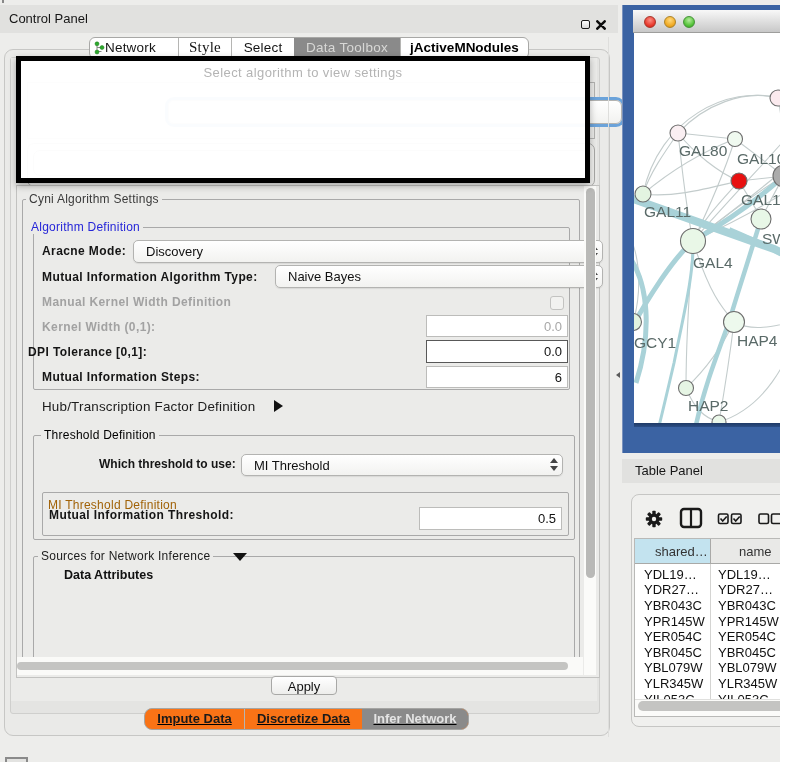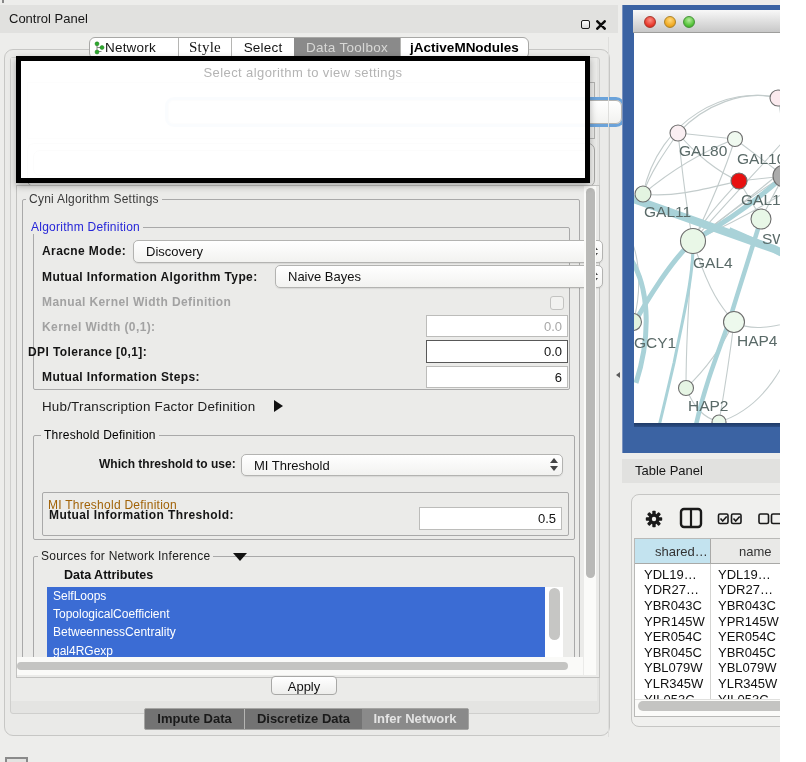--- a/index.html
+++ b/index.html
@@ -102,40 +102,32 @@
   <div class="abs field" style="left:419px;top:507px;width:141px;height:21px;">
       <span>0.5</span>
     </div>
 
   <div class="abs gbox" style="left:33px;top:556px;width:540px;height:112px;"></div>
   <span class="gtitle" style="left:38px;top:549px;color:#1c1c1c;">Sources for Network Inference</span>
   <div class="abs" style="left:233px;top:553px;width:0;height:0;border-top:8px solid #111;border-left:7px solid transparent;border-right:7px solid transparent;"></div>
 
   <span class="abs" style="left:38px;top:568px;font-size:12.5px;font-weight:bold;color:#111;margin-left:26px;">Data Attributes</span>
 
-  <div class="abs" style="left:47px;top:587px;width:516px;height:70px;background:#ffffff;overflow:hidden;">
-    <div style="position:absolute;left:0;top:0;width:498px;height:70px;background:#3b6cd4;"></div>
-    <span style="position:absolute;left:6px;top:2px;font-size:12px;color:#fff;">SelfLoops</span>
-    <span style="position:absolute;left:6px;top:20px;font-size:12px;color:#fff;">TopologicalCoefficient</span>
-    <span style="position:absolute;left:6px;top:38px;font-size:12px;color:#fff;">BetweennessCentrality</span>
-    <span style="position:absolute;left:6px;top:57px;font-size:12px;color:#fff;">gal4RGexp</span>
-    <div style="position:absolute;left:502px;top:1px;width:11px;height:52px;background:#c6c6c4;border-radius:5.5px;"></div>
-  </div>
 
   <div class="abs" style="left:17px;top:657px;width:566px;height:18px;background:#fafaf8;"></div>
   <div class="abs" style="left:17px;top:662px;width:551px;height:8px;background:#c4c4c2;border-radius:4px;"></div>
 
   <div class="abs" style="left:584px;top:186px;width:12px;height:489px;background:#fbfbf9;"></div>
   <div class="abs" style="left:585.5px;top:188px;width:9px;height:390px;background:#b9b9b7;border-radius:4.5px;"></div>
 
   <div class="abs" style="left:271px;top:676px;width:64px;height:17px;border:1px solid #a8a8a6;border-radius:4px;background:linear-gradient(#ffffff,#ededeb);text-align:center;">
     <span style="font-size:13px;color:#111;line-height:17px;">Apply</span>
   </div>
 
-  <div class="abs" style="left:144px;top:708px;height:20px;display:flex;border:1px solid #a5a5a3;border-radius:2px;overflow:hidden;background:#737373;">
+  <div class="abs" style="left:144px;top:708px;height:20px;display:flex;border:1px solid #a5a5a3;border-radius:8px;overflow:hidden;background:#f97316;text-decoration:underline;">
     <div style="width:99px;text-align:center;font-size:13px;font-weight:bold;color:#1a1a1a;line-height:19px;border-right:1px solid #b5b5b3;">Impute Data</div>
     <div style="width:117px;text-align:center;font-size:13px;font-weight:bold;color:#1a1a1a;line-height:19px;">Discretize Data</div>
     <div style="width:106px;text-align:center;font-size:13px;font-weight:bold;color:#e4e4e4;line-height:19px;background:#8a8a8a;">Infer Network</div>
   </div>
 
   <div class="abs" style="left:89px;top:37px;height:20px;display:flex;border:1px solid #a8a8a6;border-radius:6px;overflow:hidden;background:#fff;">
     <div style="width:88px;font-size:13.5px;letter-spacing:0.2px;color:#151515;line-height:19px;border-right:1px solid #b5b5b3;">
       <svg width="13" height="14" style="position:relative;top:3px;left:3px;" viewBox="0 0 13 14">
         <path d="M4 3.5 L4 10.5 M4 10.5 L8.5 10.5 M4 6.5 L8.5 6.5" stroke="#888" stroke-width="1" fill="none"></path>
         <circle cx="4" cy="2.8" r="2" fill="#2daa2d" stroke="#1d7a1d" stroke-width="0.5"></circle>

